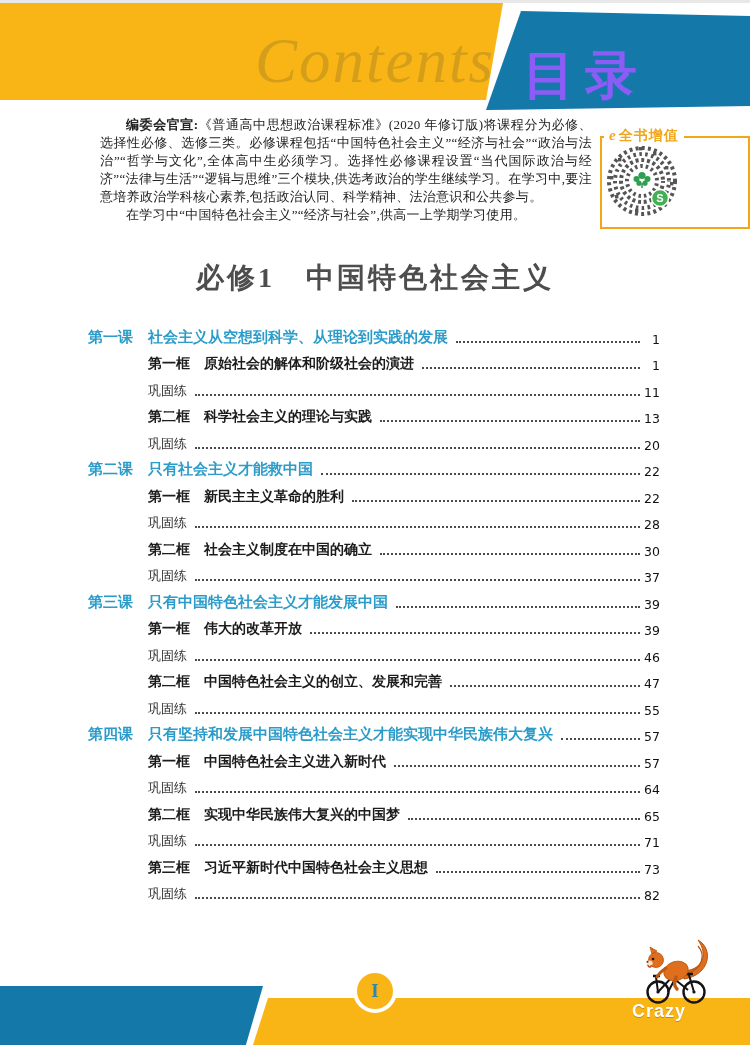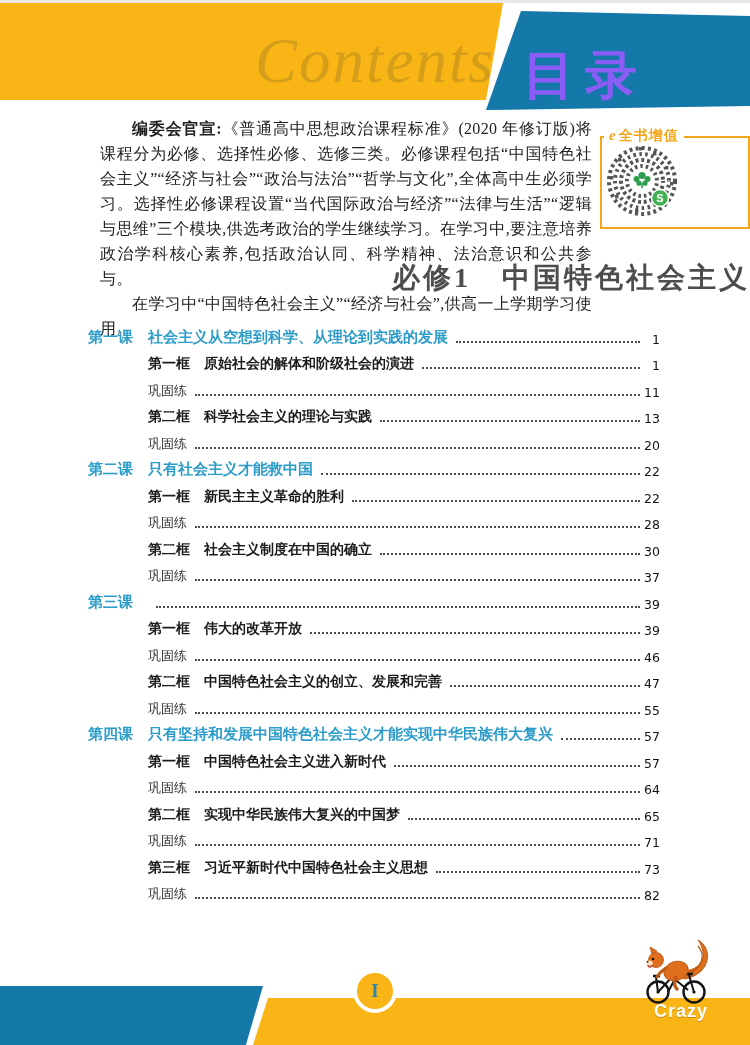--- a/index.html
+++ b/index.html
@@ -12,32 +12,32 @@
   .yellow-bottom{background:#F9B515;clip-path:polygon(268px 995px,750px 995px,750px 1045px,252px 1045px);}
 
   .contents-en{position:absolute;left:150px;top:22px;width:345px;text-align:right;
       font-family:"Liberation Serif","DejaVu Serif",serif;font-style:italic;
       font-size:63px;color:#D49E1B;letter-spacing:2px;}
   .contents-zh{position:absolute;left:523px;top:42px;font-size:52px;font-weight:900;
       color:#8b5cf6;letter-spacing:10px;line-height:60px;}
 
   .intro{position:absolute;left:100px;top:113px;width:492px;
       font-family:"Liberation Serif","DejaVu Serif",serif;
-      font-size:16px;line-height:25px;color:#222;text-align:justify;letter-spacing:.3px;}
+      font-size:13px;line-height:18px;color:#222;text-align:justify;letter-spacing:.3px;}
   .intro p{margin:0;text-indent:2em;}
   .intro .lead{font-weight:700;}
 
   .qr-box{position:absolute;left:600px;top:133px;width:146px;height:89px;
       border:2px solid #F2A71B;}
   .qr-label{position:absolute;left:2px;top:-11px;background:#fff;padding:0 5px;
       color:#F2A71B;font-weight:700;font-size:14px;white-space:nowrap;letter-spacing:1px;}
   .qr-label .eglyph{font-family:"Liberation Serif",serif;font-style:italic;font-size:15px;margin-right:2px;}
   .qr-svg{position:absolute;left:4px;top:7px;}
 
-  .book-title{position:absolute;left:0;top:256px;width:750px;text-align:right;
+  .book-title{position:absolute;left:0;top:256px;width:750px;text-align:center;
       font-family:"Liberation Serif","DejaVu Serif",serif;font-weight:700;
       font-size:28px;color:#4d4d4d;letter-spacing:3px;}
 
   .toc{position:absolute;left:88px;top:317px;width:572px;}
   .trow{display:flex;align-items:flex-end;height:26.5px;justify-content:space-between;}
   .course{color:#2B9CC9;font-weight:700;font-size:15px;}
   .c-lbl{width:60px;flex:none;}
   .frame,.drill{padding-left:60px;}
   .frame{font-weight:700;font-size:14px;color:#1c1c1c;}
   .f-lbl{margin-right:14px;flex:none;}
@@ -46,21 +46,21 @@
   .pg{flex:none;min-width:16px;text-align:right;font-size:12.5px;color:#111;
       font-weight:400;font-family:"DejaVu Sans",sans-serif;}
 
   .page-badge{position:absolute;left:353px;top:966px;width:44px;height:44px;border-radius:50%;
       background:#fff;display:flex;align-items:center;justify-content:center;}
   .page-badge .inner{width:36px;height:36px;border-radius:50%;background:#F9B515;
       display:flex;align-items:center;justify-content:center;
       font-family:"Liberation Serif",serif;font-weight:700;font-size:19px;color:#2E86AE;}
 
   .mascot{position:absolute;left:636px;top:930px;}
-  .mascot-brand{position:absolute;left:632px;top:998px;width:98px;text-align:center;
+  .mascot-brand{position:absolute;left:632px;top:998px;width:98px;text-align:left;
       color:#fff;font-weight:800;font-size:18px;letter-spacing:1px;
       text-shadow:0 1px 0 rgba(140,85,0,.45);}
 </style>
 </head>
 <body>
 
 <div class="page">
 
   <div class="deco yellow-top"></div>
   <div class="deco blue-top"></div>
@@ -165,20 +165,21 @@
       <span class="pg">30</span>
     </div>
     <div class="trow drill">
       <span>巩固练</span>
       <span class="leader"></span>
       <span class="pg">37</span>
     </div>
 
     <div class="trow course">
       <span class="c-lbl">第三课</span>
+      <span>只有中国特色社会主义才能发展中国</span>
       <span class="leader"></span>
       <span class="pg">39</span>
     </div>
     <div class="trow frame">
       <span class="f-lbl">第一框</span>
       <span>伟大的改革开放</span>
       <span class="leader"></span>
       <span class="pg">39</span>
     </div>
     <div class="trow drill">

